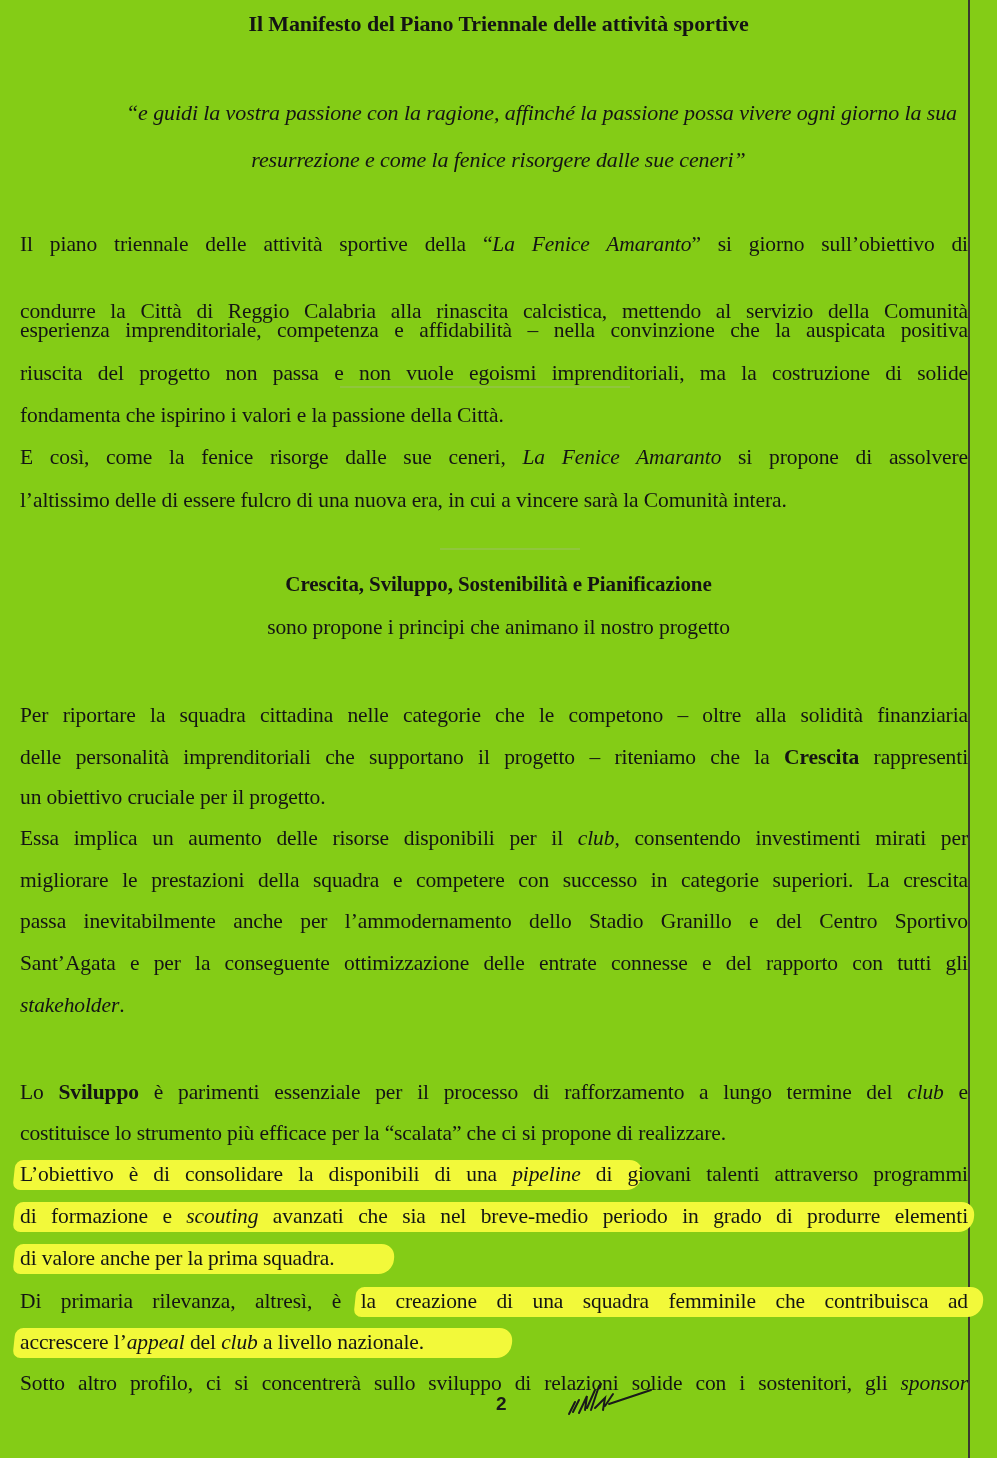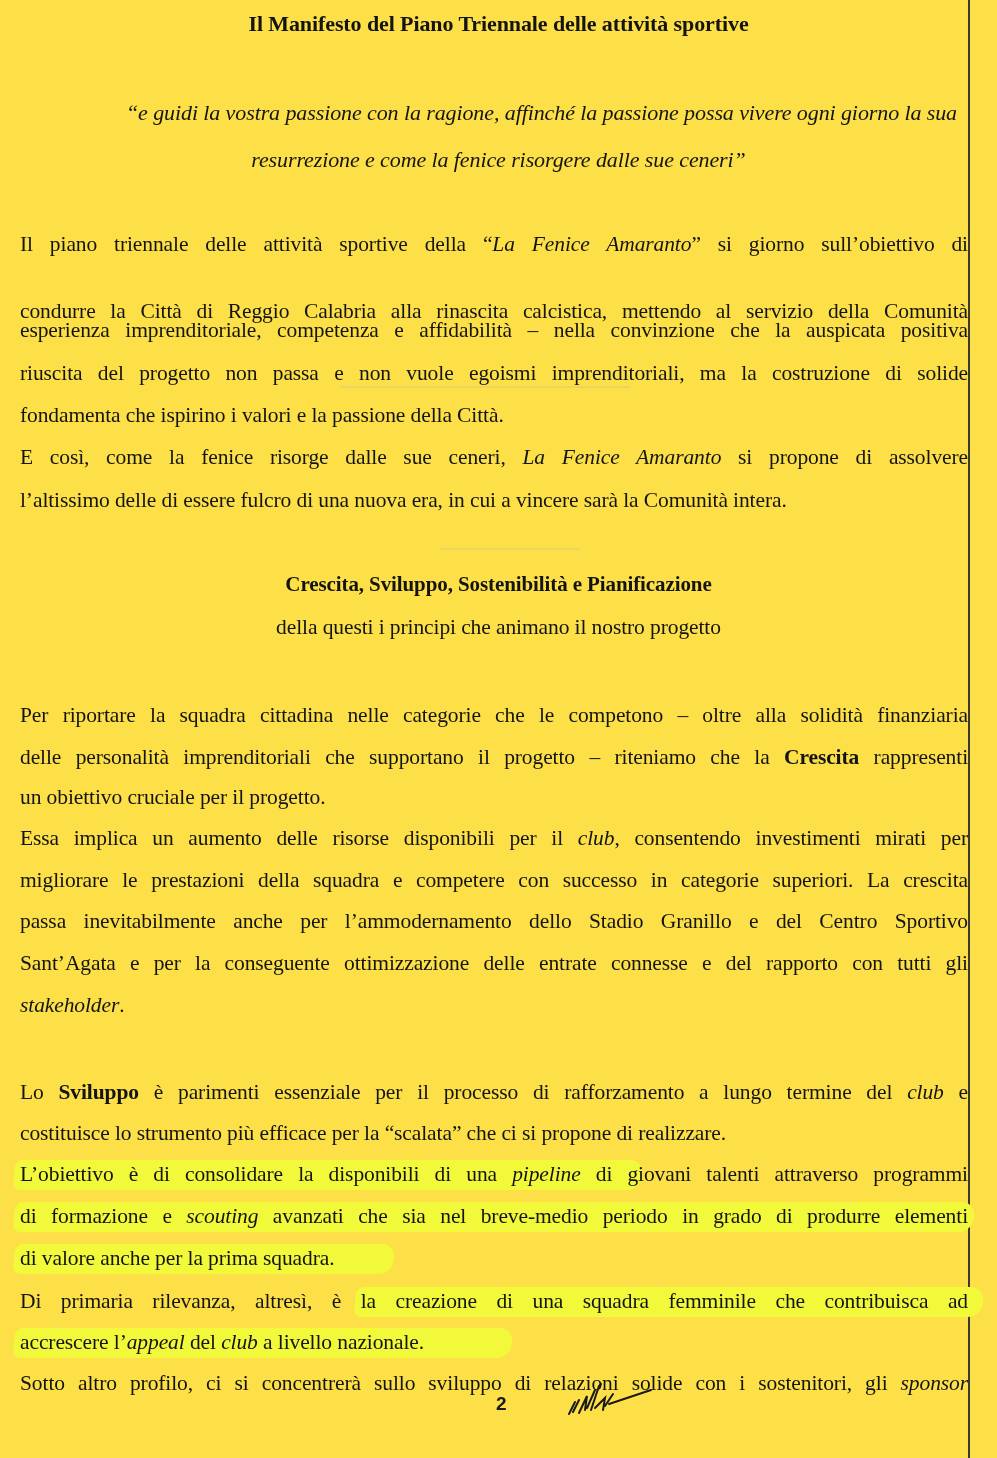--- a/index.html
+++ b/index.html
@@ -12,21 +12,21 @@
       height: 1458px;
       position: relative;
       overflow: hidden;
       font-family: "Liberation Serif", "DejaVu Serif", serif;
       color: #141414;
     }
     .page {
       position: absolute;
       left: 0; top: 0;
       width: 997px; height: 1458px;
-      background: #fde047;
+      background: #84cc16;
     }
     .margin-rule {
       position: absolute;
       left: 968px;
       top: 0;
       width: 1.5px;
       height: 1458px;
       background: #3a3a30;
     }
     .line {
@@ -108,21 +108,21 @@
 
   <div class="line justify" style="top:230px;"><span>Il piano triennale delle attività sportive della “</span><em>La Fenice Amaranto</em><span>” si giorno sull’obiettivo di</span></div>
   <div class="line justify" style="top:273px;margin-top:24px;">condurre la Città di Reggio Calabria alla rinascita calcistica, mettendo al servizio della Comunità</div>
   <div class="line justify" style="top:316px;">esperienza imprenditoriale, competenza e affidabilità – nella convinzione che la auspicata positiva</div>
   <div class="line justify" style="top:359px;">riuscita del progetto non passa e non vuole egoismi imprenditoriali, ma la costruzione di solide</div>
   <div class="line" style="top:401px;">fondamenta che ispirino i valori e la passione della Città.</div>
   <div class="line justify" style="top:443px;"><span>E così, come la fenice risorge dalle sue ceneri, </span><em>La Fenice Amaranto</em><span> si propone di assolvere</span></div>
   <div class="line" style="top:486px;">l’altissimo delle di essere fulcro di una nuova era, in cui a vincere sarà la Comunità intera.</div>
 
   <div class="line center heading" style="top:570px;">Crescita, Sviluppo, Sostenibilità e Pianificazione</div>
-  <div class="line center" style="top:613px;">della questi i principi che animano il nostro progetto</div>
+  <div class="line center" style="top:613px;">sono propone i principi che animano il nostro progetto</div>
 
   <div class="line justify" style="top:701px;">Per riportare la squadra cittadina nelle categorie che le competono – oltre alla solidità finanziaria</div>
   <div class="line justify" style="top:743px;"><span>delle personalità imprenditoriali che supportano il progetto – riteniamo che la </span><b>Crescita</b><span> rappresenti</span></div>
   <div class="line" style="top:783px;">un obiettivo cruciale per il progetto.</div>
   <div class="line justify" style="top:824px;"><span>Essa implica un aumento delle risorse disponibili per il </span><em>club</em><span>, consentendo investimenti mirati per</span></div>
   <div class="line justify" style="top:866px;">migliorare le prestazioni della squadra e competere con successo in categorie superiori. La crescita</div>
   <div class="line justify" style="top:907px;">passa inevitabilmente anche per l’ammodernamento dello Stadio Granillo e del Centro Sportivo</div>
   <div class="line" style="top:991px;"><em>stakeholder</em><span>.</span></div>
   <div class="line justify" style="top:949px;">Sant’Agata e per la conseguente ottimizzazione delle entrate connesse e del rapporto con tutti gli</div>
 

